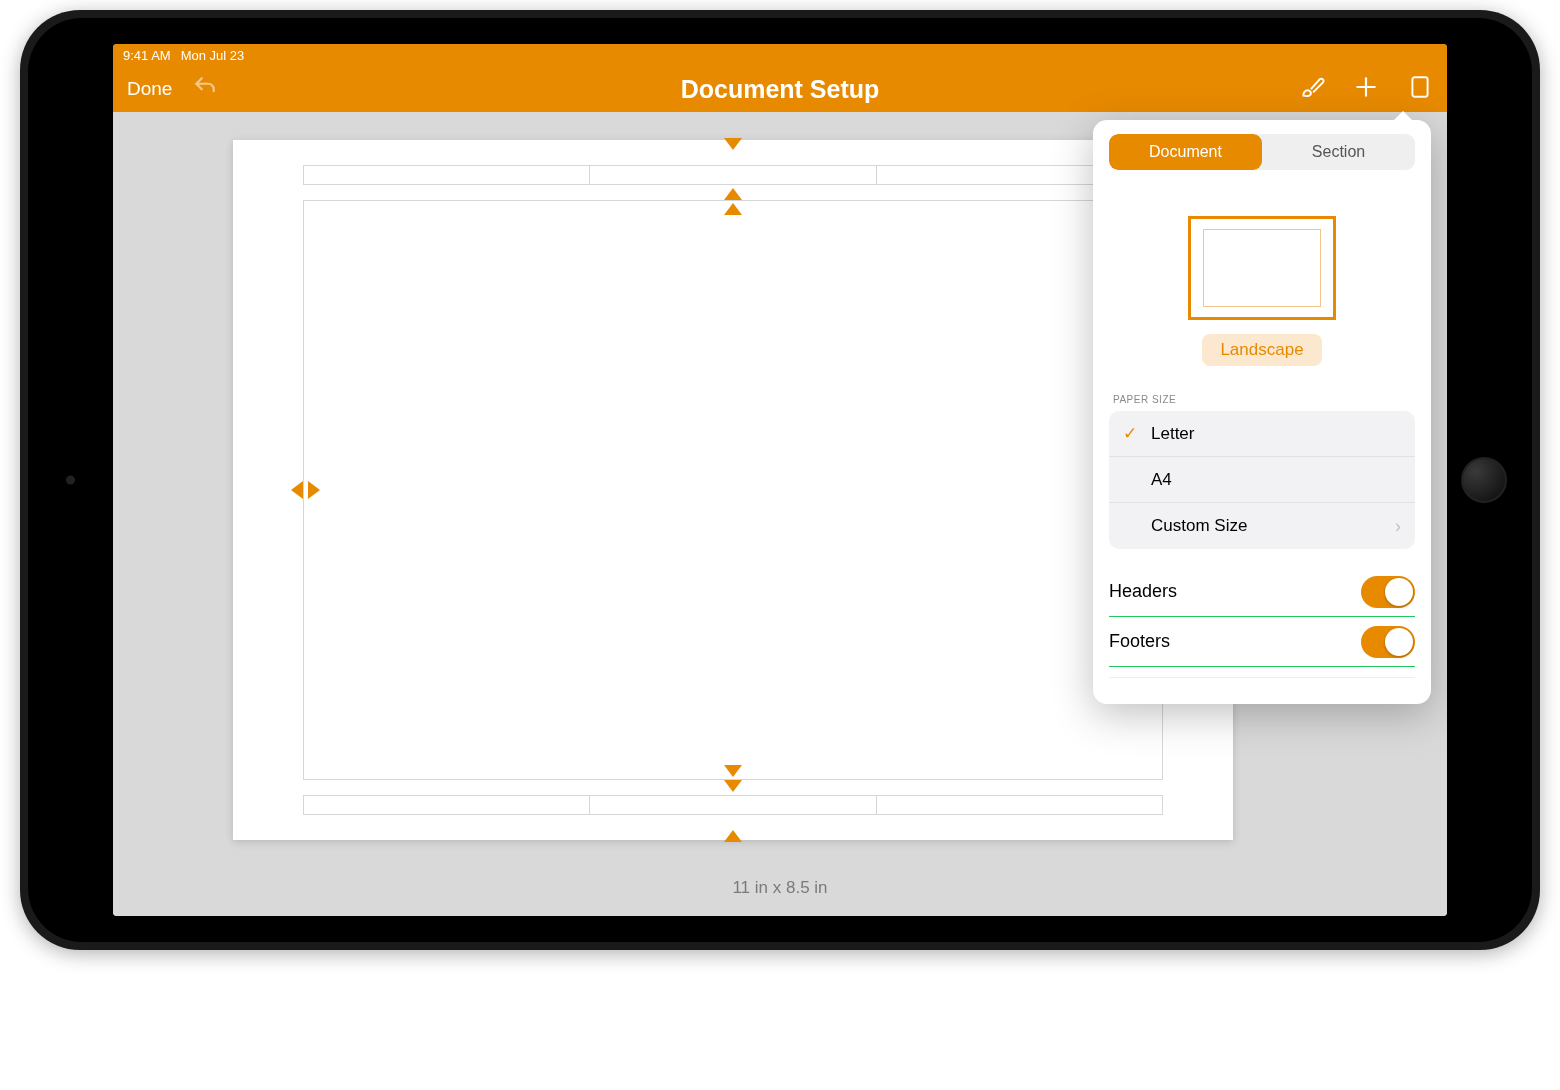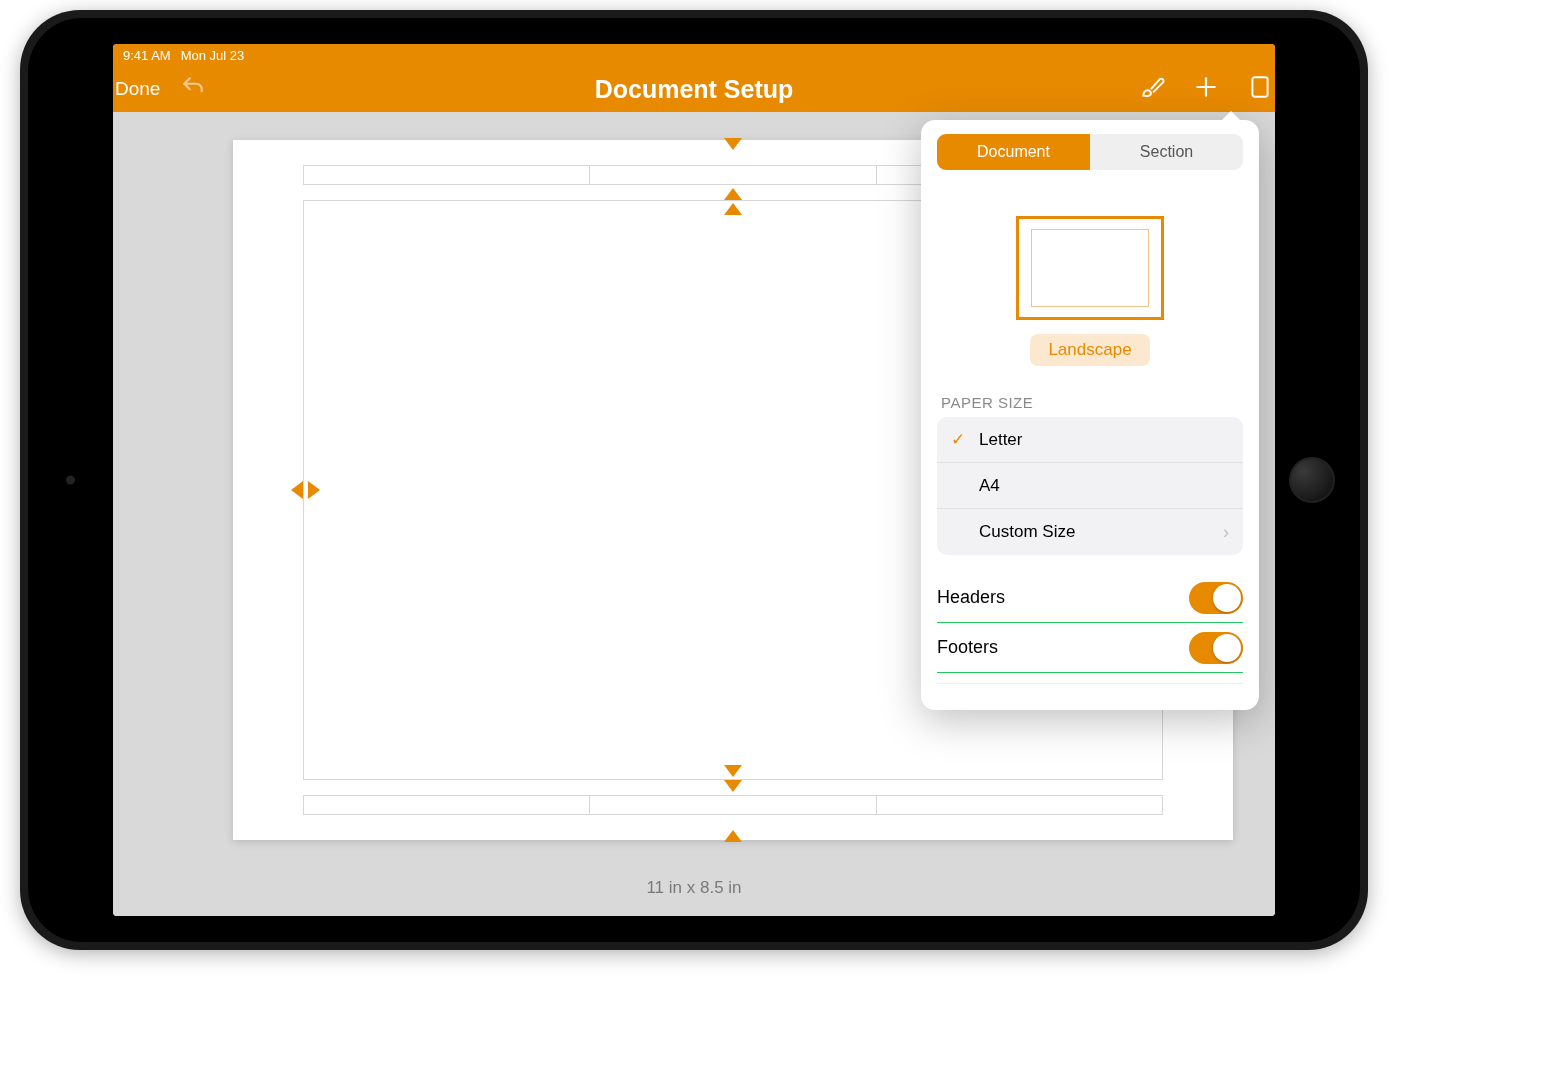--- a/index.html
+++ b/index.html
@@ -9,21 +9,21 @@
     width: 1560px;
     height: 1090px;
     overflow: hidden;
     position: relative;
   }
   
   .ipad-frame {
     position: absolute;
     top: 10px;
     left: 20px;
-    width: 1348px;
+    width: 1520px;
     height: 940px;
     background: #1a1a1a;
     border-radius: 60px;
     box-shadow: 0 4px 20px rgba(0,0,0,0.3);
   }
   .ipad-inner {
     position: absolute;
     top: 8px; left: 8px; right: 8px; bottom: 8px;
     background: #000;
     border-radius: 54px;
@@ -79,21 +79,21 @@
     content:""; position:absolute; right:-4px; top:3px; width:2.5px; height:5px;
     background:#fff; border-radius:1px;
   }
   
   .title-bar {
     height: 46px;
     background: #e88a00;
     display: flex;
     align-items: center;
     color: #fff;
-    padding: 0 2px;
+    padding: 0 14px;
     position: relative;
   }
   .title-bar .done { font-size: 19px; font-weight: 400; }
   .title-bar .undo { margin-left: 20px; opacity: 0.55; }
   .title-bar .title {
     position: absolute; left:0; right:0; text-align:center;
     font-size: 25px; font-weight: 600; pointer-events:none;
   }
   .title-bar .right-icons {
     margin-left: auto; display:flex; gap: 28px; align-items:center;
@@ -156,42 +156,42 @@
   }
   .seg {
     display:flex; background:#efefef; border-radius:9px;
     height:36px; overflow:hidden; font-size:16px;
   }
   .seg .seg-item {
     flex:1; display:flex; align-items:center; justify-content:center;
     color:#555;
   }
   .seg .seg-item.active {
-    background:#e88a00; color:#fff; border-radius:1px; font-weight:500;text-align:right;
+    background:#e88a00; color:#fff; border-radius:9px; font-weight:500;text-align:right;
   }
   .orient-row {
     display:flex; gap:24px; margin-top:22px; justify-content:space-around;
   }
   .orient {
     display:flex; flex-direction:column; align-items:center; gap:14px;
   }
   .orient-box {
     border:2px solid #e88a00;
   }
   .orient.portrait .orient-box { width:100px; height:128px; position:relative; }
   .orient.landscape .orient-box { width:148px; height:104px; border-width:3px; position:relative; margin-top:24px;}
   .orient-box .m {
     position:absolute; border:1px solid #f3c58a;
   }
   .orient.portrait .m { top:10px; bottom:10px; left:10px; right:10px; }
   .orient.landscape .m { top:10px; bottom:10px; left:12px; right:12px; }
   .orient-label { font-size:17px; color:#e88a00; padding:6px 18px; border-radius:8px;}
   .orient-label.sel { background:#fce8cf; }
   .section-header {
-    font-size:15px; color:#8a8a8e; letter-spacing:0.5px;
+    font-size:10px; color:#8a8a8e; letter-spacing:0.5px;
     margin-top:28px; margin-bottom:6px; padding-left:4px;
   }
   .list {
     background:#f2f2f4; border-radius:10px; overflow:hidden;
   }
   .list-row {
     display:flex; align-items:center; height:46px;
     padding:0 14px 0 42px; font-size:17px;
     border-bottom:1px solid #e1e1e3; position:relative;
   }

